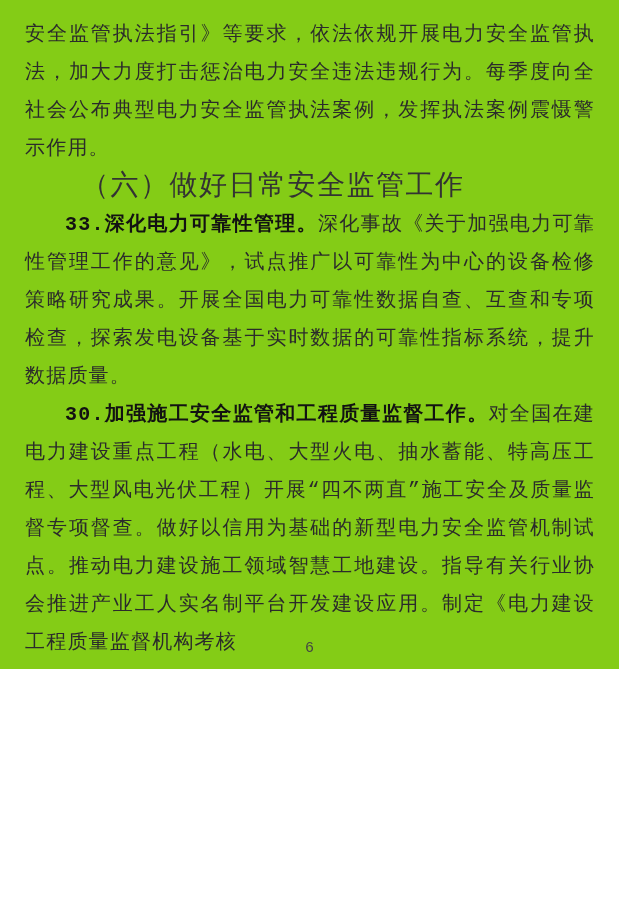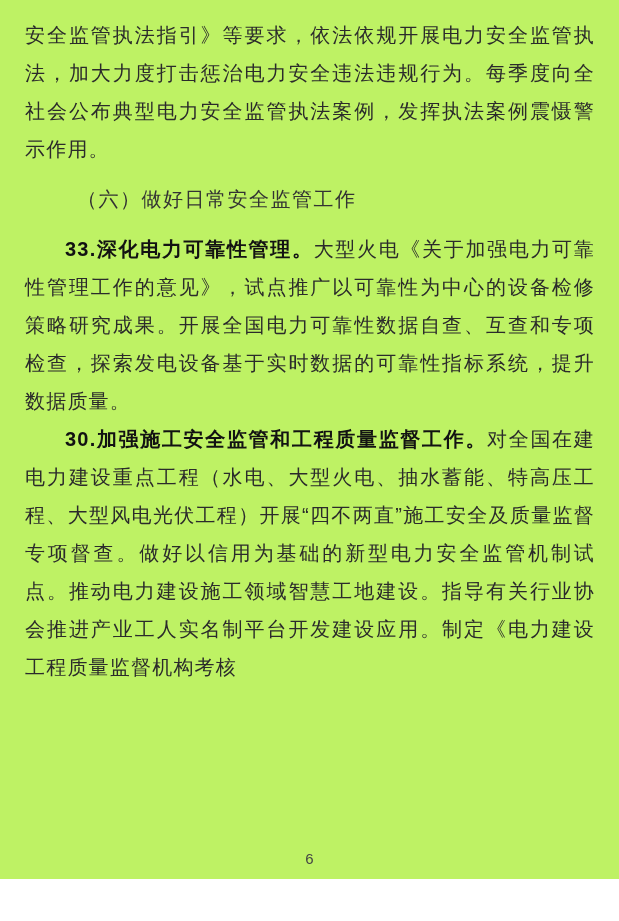--- a/index.html
+++ b/index.html
@@ -3,23 +3,23 @@
 <meta charset="utf-8">
 <style>
   html, body {
     margin: 0;
     padding: 0;
     background: #ffffff;
   }
   .page {
     position: relative;
     width: 619px;
-    height: 879px;
-    background: #bef264;
-    font-family: Liberation Sans, sans-serif;
+    height: 669px;
+    background: #84cc16;
+    font-family: Liberation Mono, monospace;
     color: #2b2b2b;
     overflow: hidden;
     box-sizing: border-box;
   }
   .content {
     padding: 16px 24px 0 25px;
   }
   .para {
     margin: 0;
     font-size: 20px;
@@ -29,22 +29,22 @@
     text-justify: inter-ideograph;
   }
   .indent {
     text-indent: 2em;
   }
   .lead {
     font-weight: bold;
     color: #121212;
   }
   .section-heading {
-    margin: 12px;
-    font-size: 20px;
+    margin: 0;
+    font-size: 28px;
     line-height: 38px;
     letter-spacing: 1.5px;
     text-indent: 2em;
     font-weight: normal;
     color: #333333;
   }
   .page-number {
     position: absolute;
     bottom: 12px;
     left: 0;
@@ -60,20 +60,20 @@
 
 <div class="page">
   <div class="content">
 
     <p class="para"><span>安全监管执法指引》等要求，依法依规开展电力安全监管执法，加大力度打击惩治电力安全违法违规行为。每季度向全社会公布典型电力安全监管执法案例，发挥执法案例震慑警示作用。</span></p>
 
 
 
     <p class="section-heading"><span>（六）做好日常安全监管工作</span></p>
 
-    <p class="para indent"><span class="lead">33.深化电力可靠性管理。</span><span>大型火电《关于加强电力可靠性管理工作的意见》，试点推广以可靠性为中心的设备检修策略研究成果。开展全国电力可靠性数据自查、互查和专项检查，探索发电设备基于实时数据的可靠性指标系统，提升数据质量。</span></p>
+    <p class="para indent"><span class="lead">33.深化电力可靠性管理。</span><span>深化事故《关于加强电力可靠性管理工作的意见》，试点推广以可靠性为中心的设备检修策略研究成果。开展全国电力可靠性数据自查、互查和专项检查，探索发电设备基于实时数据的可靠性指标系统，提升数据质量。</span></p>
 
     <p class="para indent"><span class="lead">30.加强施工安全监管和工程质量监督工作。</span><span>对全国在建电力建设重点工程（水电、大型火电、抽水蓄能、特高压工程、大型风电光伏工程）开展“四不两直”施工安全及质量监督专项督查。做好以信用为基础的新型电力安全监管机制试点。推动电力建设施工领域智慧工地建设。指导有关行业协会推进产业工人实名制平台开发建设应用。制定《电力建设工程质量监督机构考核</span></p>
 
   </div>
 
   <div class="page-number">6</div>
 </div>
 
 </body></html>

